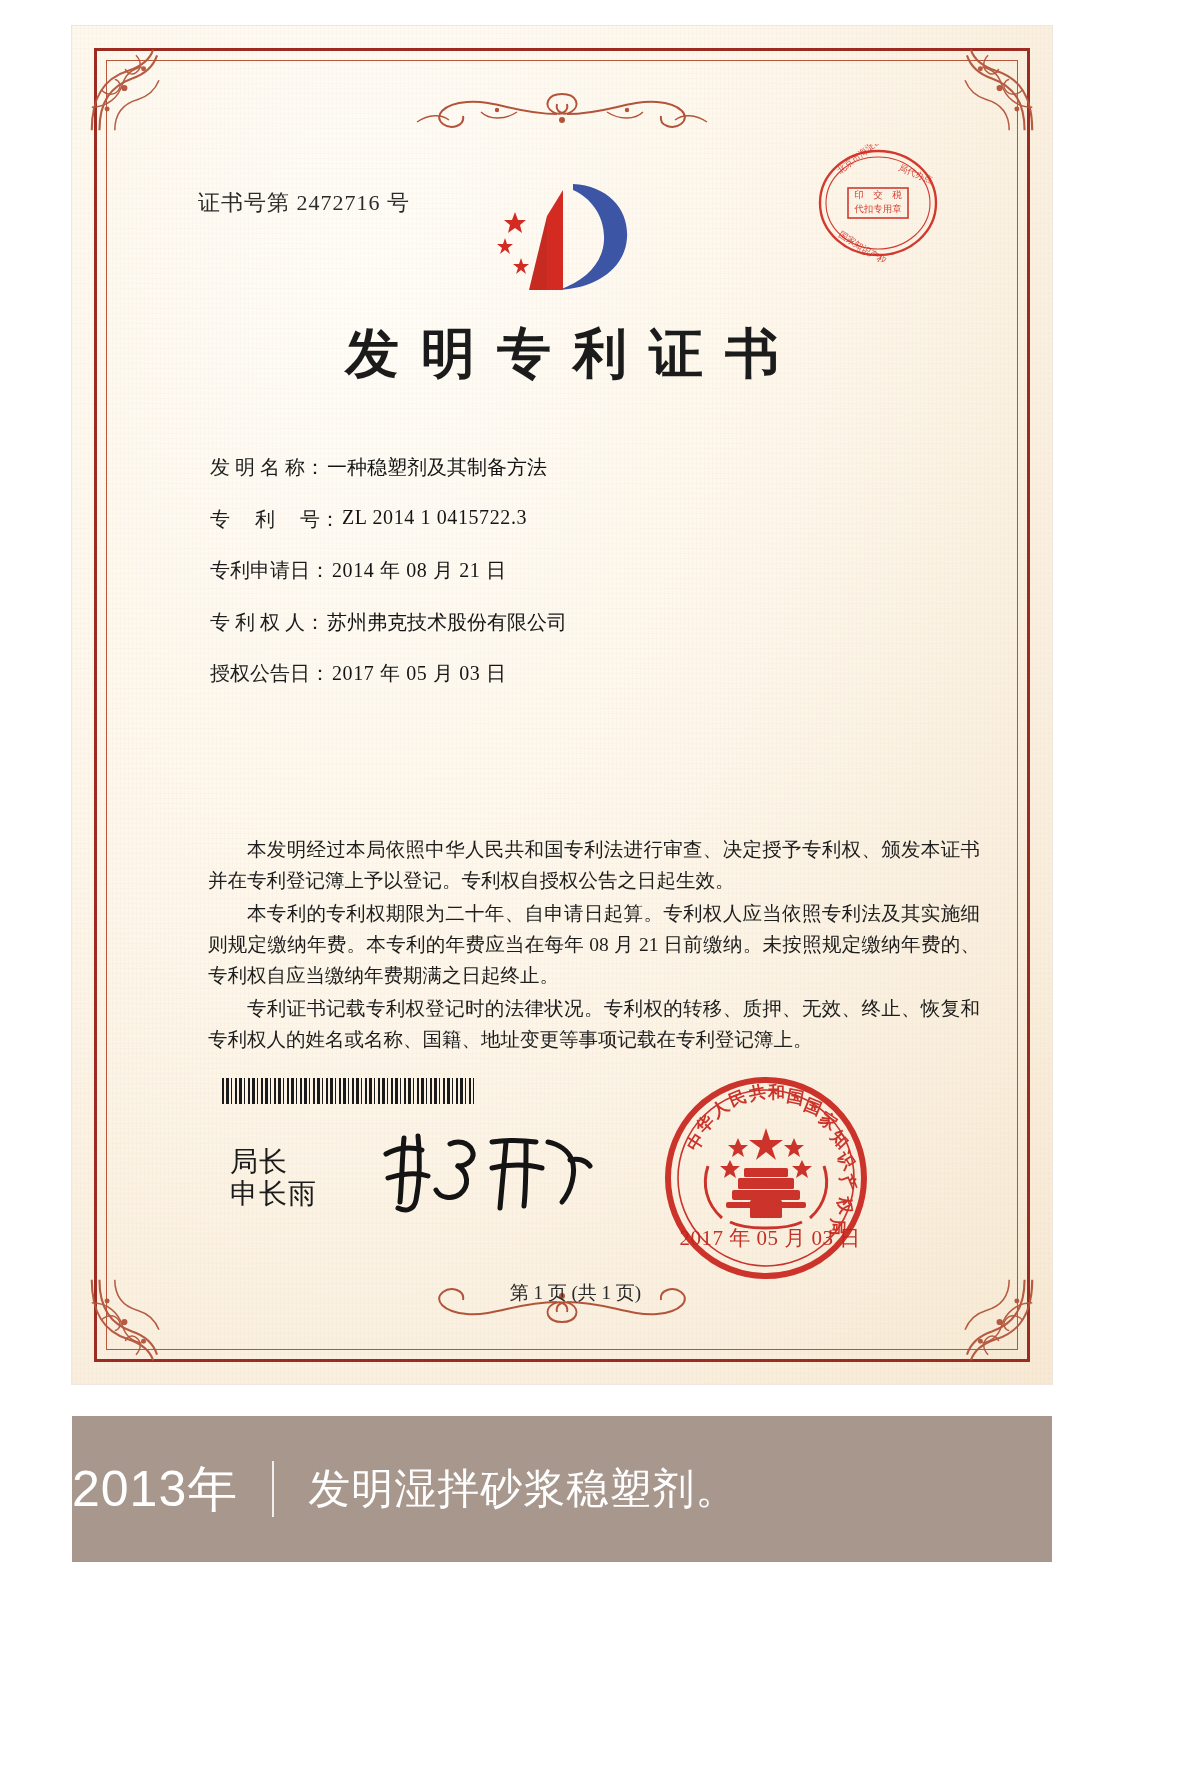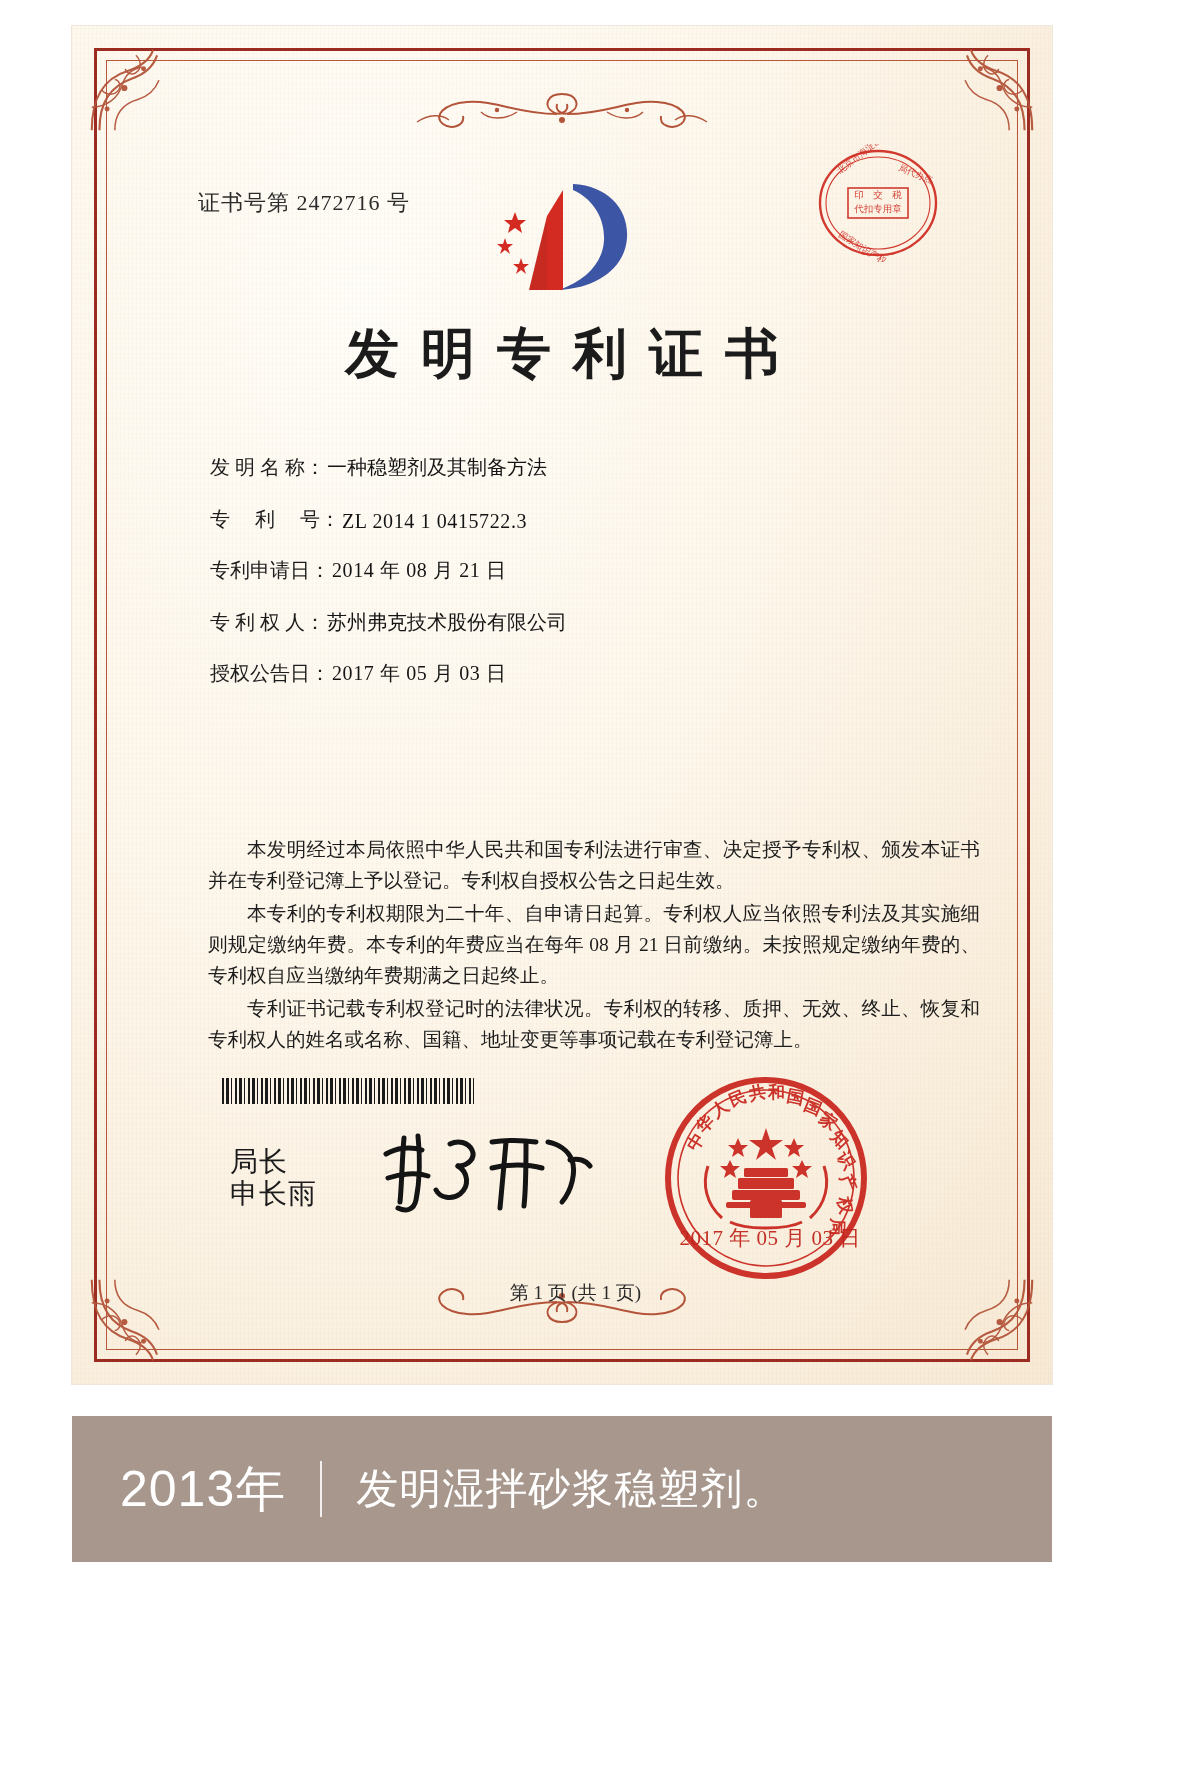--- a/index.html
+++ b/index.html
@@ -128,21 +128,21 @@
 
   
   .fields {
     position: absolute;
     left: 138px;
     top: 428px;
     width: 760px;
   }
   .field-row {
     display: flex;
-    align-items: flex-end;
+    align-items: flex-start;
     margin-bottom: 24.5px;
     font-size: 20px;
     color: #1c1c1c;
   }
   .field-label {
     white-space: pre;
     font-size: 20px;
     color: #1c1c1c;
   }
   .field-value {
@@ -256,21 +256,20 @@
   
   .caption-bar {
     position: absolute;
     left: 72px;
     top: 1416px;
     width: 980px;
     height: 146px;
     background: #a7978d;
     display: flex;
     align-items: center;
-    padding-left: 48px;
     box-sizing: border-box;
   }
   .caption-year {
     font-size: 50px;
     color: #ffffff;
     font-family: "Liberation Sans", sans-serif;
     letter-spacing: 1px;
   }
   .caption-divider {
     width: 2px;

